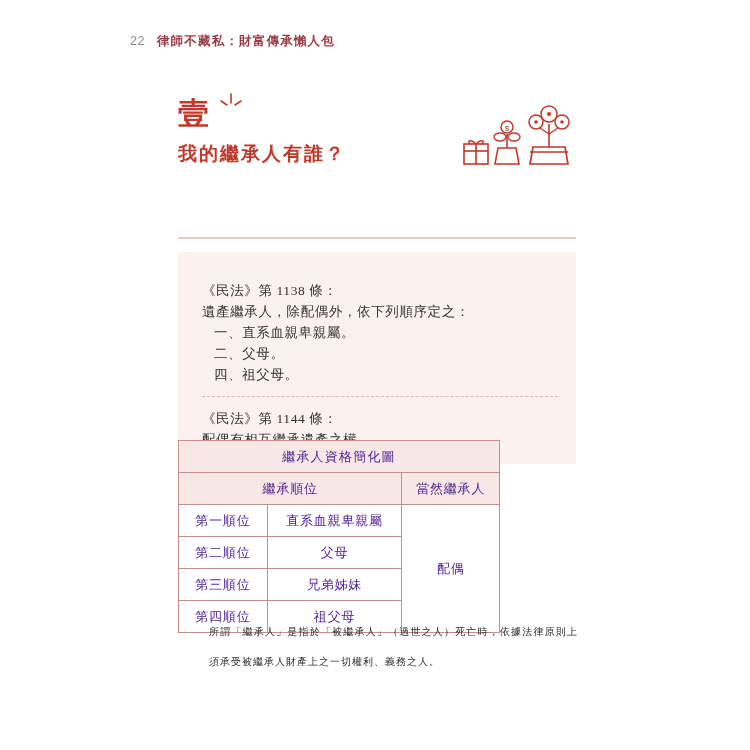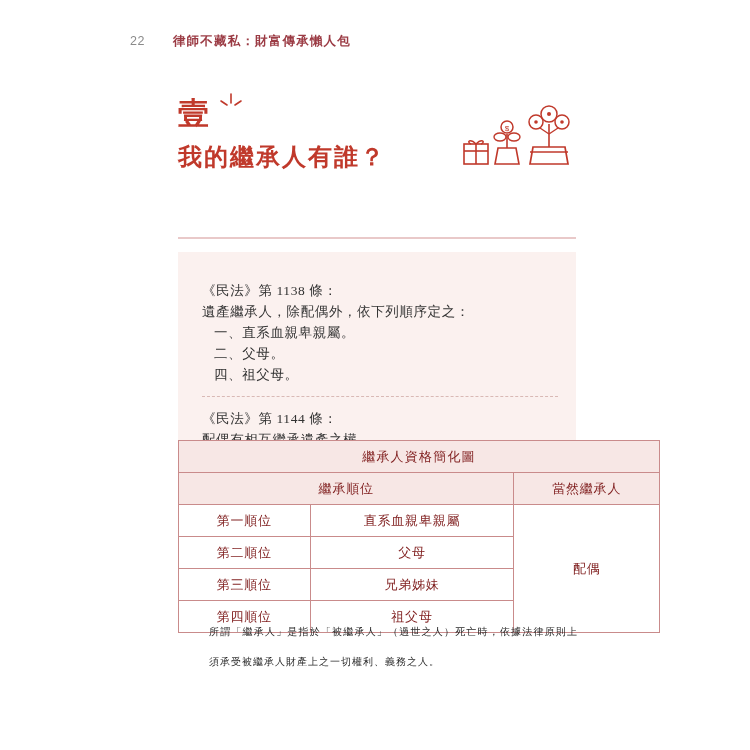--- a/index.html
+++ b/index.html
@@ -23,21 +23,21 @@
     background: #ffffff;
   }
 
   
   .header {
     position: absolute;
     left: 130px;
     top: 33px;
     display: flex;
     align-items: baseline;
-    gap: 28px;
+    gap: 12px;
   }
   .header .pagenum {
     font-size: 12.5px;
     color: #8a8a8a;
     font-family: "Liberation Sans", sans-serif;
     letter-spacing: 0.5px;
   }
   .header .booktitle {
     font-size: 12.5px;
     color: #9b3b44;
@@ -64,21 +64,21 @@
     position: absolute;
     left: 40px;
     top: -6px;
     width: 26px;
     height: 26px;
   }
   .chapter-title {
     position: absolute;
     left: 178px;
     top: 141px;
-    font-size: 24px;
+    font-size: 19px;
     color: #c0392b;
     font-weight: bold;
     letter-spacing: 2px;
     font-family: "Liberation Sans", sans-serif;
   }
 
   
   .decor {
     position: absolute;
     left: 462px;
@@ -135,23 +135,23 @@
 
   
   .tablewrap {
     position: absolute;
     left: 178px;
     top: 440px;
     width: 398px;
   }
   table.t {
     border-collapse: collapse;
-    width: 482px;
+    width: 322px;
     font-size: 13px;
-    color: #7f1d1d;
+    color: #4c1d95;
   }
   table.t td, table.t th {
     border: 1px solid #c98b8b;
     text-align: center;
     letter-spacing: 0.8px;
     font-weight: normal;
     padding: 6px 2px;
     height: 19px;
   }
   table.t .hdr-main {

